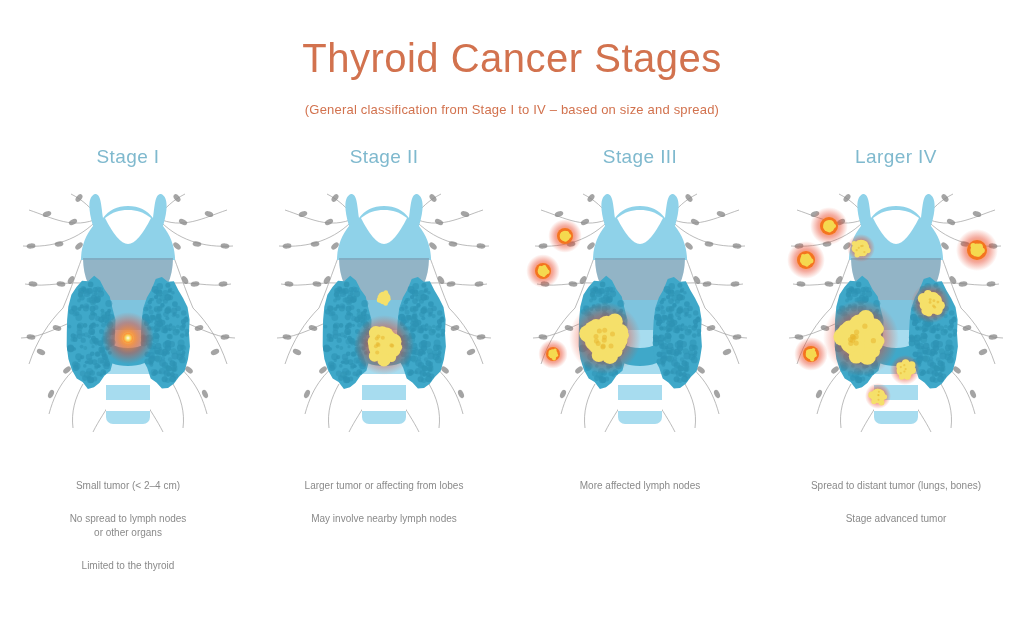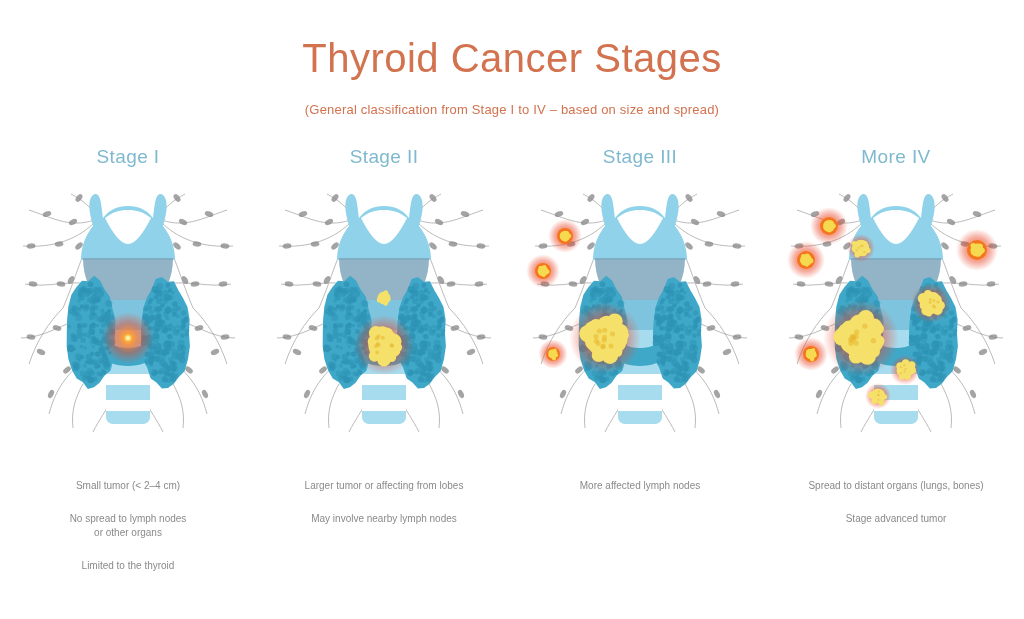--- a/index.html
+++ b/index.html
@@ -1418,21 +1418,21 @@
                 <circle cx="30.1" cy="162.1" r="1.5" fill="#F5D94F"></circle>
               </g>
             </g>
           </svg>
         </div>
         <div class="captions">
           <p class="caption">More affected lymph nodes</p>
         </div>
       </div>
       <div class="col">
-        <div class="stage-label">More IV</div>
+        <div class="stage-label">Larger IV</div>
         <div class="figure">
           <svg viewBox="0 0 230 255">
             <defs>
               <radialGradient id="glow3">
                 <stop offset="0%" stop-color="#F5E06A" stop-opacity="0.95"></stop>
                 <stop offset="25%" stop-color="#FF8A2B" stop-opacity="0.85"></stop>
                 <stop offset="60%" stop-color="#E8452A" stop-opacity="0.45"></stop>
                 <stop offset="100%" stop-color="#E8452A" stop-opacity="0"></stop>
               </radialGradient>
               <radialGradient id="hot3">
@@ -1961,19 +1961,19 @@
                 <circle cx="201.2" cy="62.4" r="2.6" fill="#F5D94F"></circle>
                 <circle cx="197.2" cy="66.2" r="2.5" fill="#F5D94F"></circle>
                 <circle cx="191.8" cy="64.8" r="1.9" fill="#F5D94F"></circle>
                 <circle cx="192.2" cy="57.7" r="2.7" fill="#F5D94F"></circle>
                 <circle cx="198.8" cy="58.5" r="3.0" fill="#F5D94F"></circle>
               </g>
             </g>
           </svg>
         </div>
         <div class="captions">
-          <p class="caption">Spread to distant organs (lungs, bones)</p>
+          <p class="caption">Spread to distant tumor (lungs, bones)</p>
           <p class="caption">Stage advanced tumor</p>
         </div>
       </div>
     </div>
 
 </div>
 
 </body></html>

